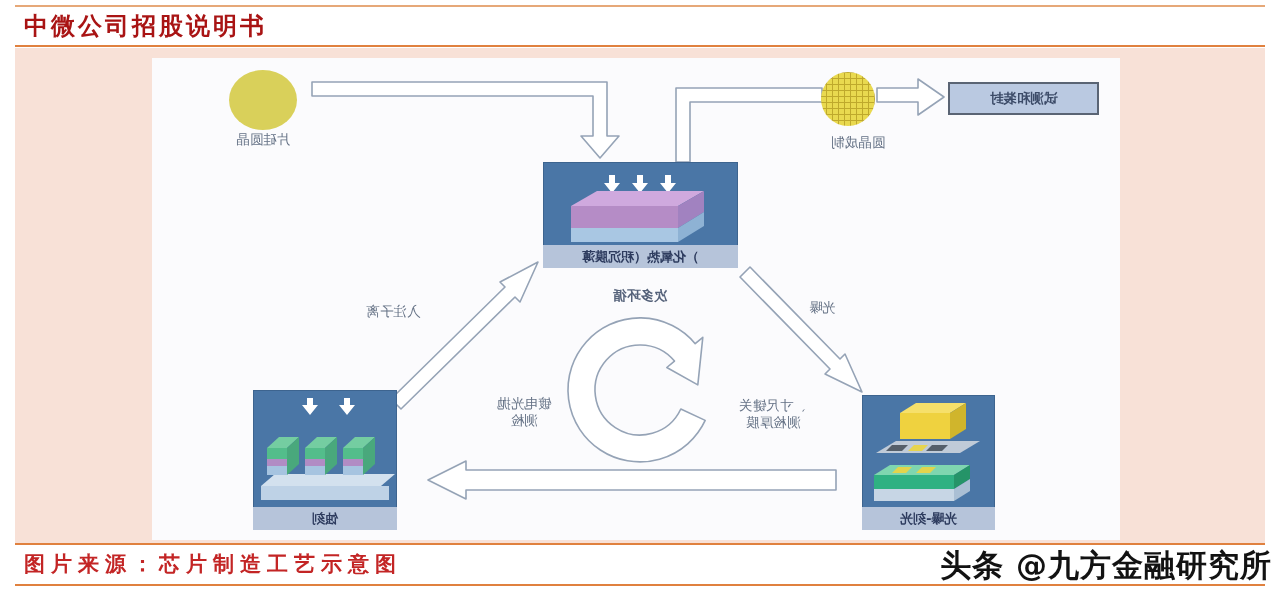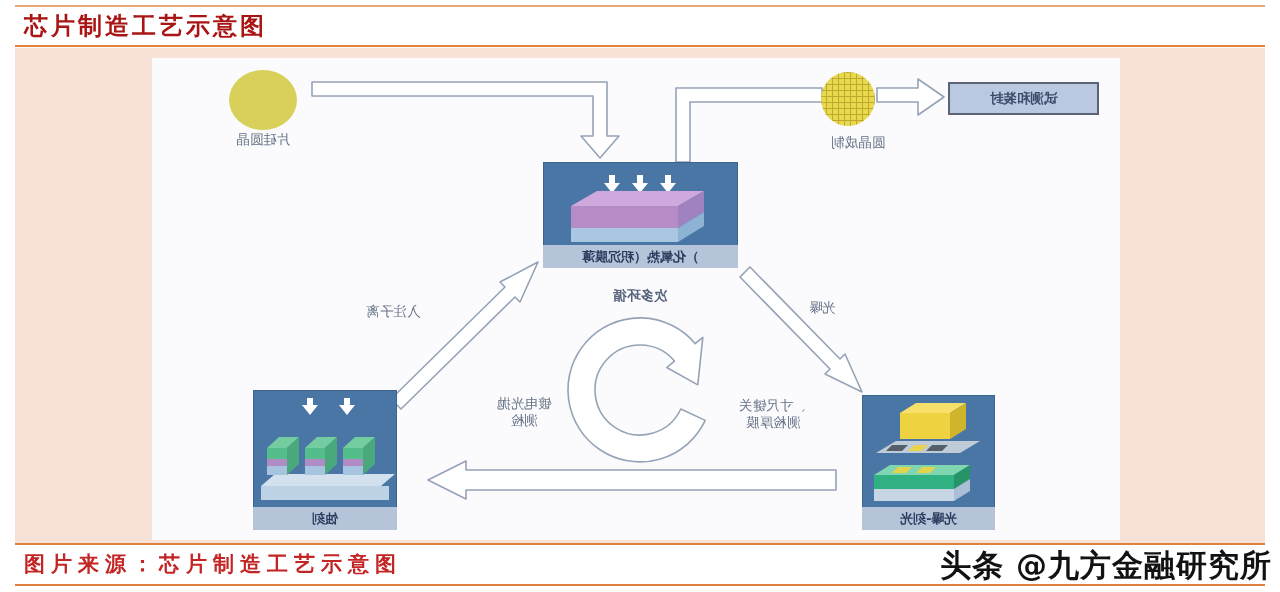--- a/index.html
+++ b/index.html
@@ -37,21 +37,21 @@
                      repeating-linear-gradient(0deg,#e9d94f 0 5px,#bfa92c 5px 6px);}
   .pkg-box{position:absolute;left:796px;top:24px;width:147px;height:29px;background:#bac9e1;
     border:2px solid #5a6474;text-align:center;line-height:29px;font-size:13.5px;font-weight:bold;color:#3c4b68;}
 </style>
 </head>
 <body>
 
 <div>
 
   <div class="rule rule-top"></div>
-  <div class="page-title">芯片制造工艺示意图</div>
+  <div class="page-title">中微公司招股说明书</div>
   <div class="rule rule-under-title"></div>
 
   <div class="content-band">
     <div class="panel">
 
       <svg class="arrow-layer" width="968" height="482" viewBox="0 0 968 482">
         <g fill="#ffffff" stroke="#95a3b6" stroke-width="1.6" stroke-linejoin="round">
 
           <polygon points="160,24 455,24 455,78 467,78 448,100 429,78 441,78 441,38 160,38"></polygon>
 

